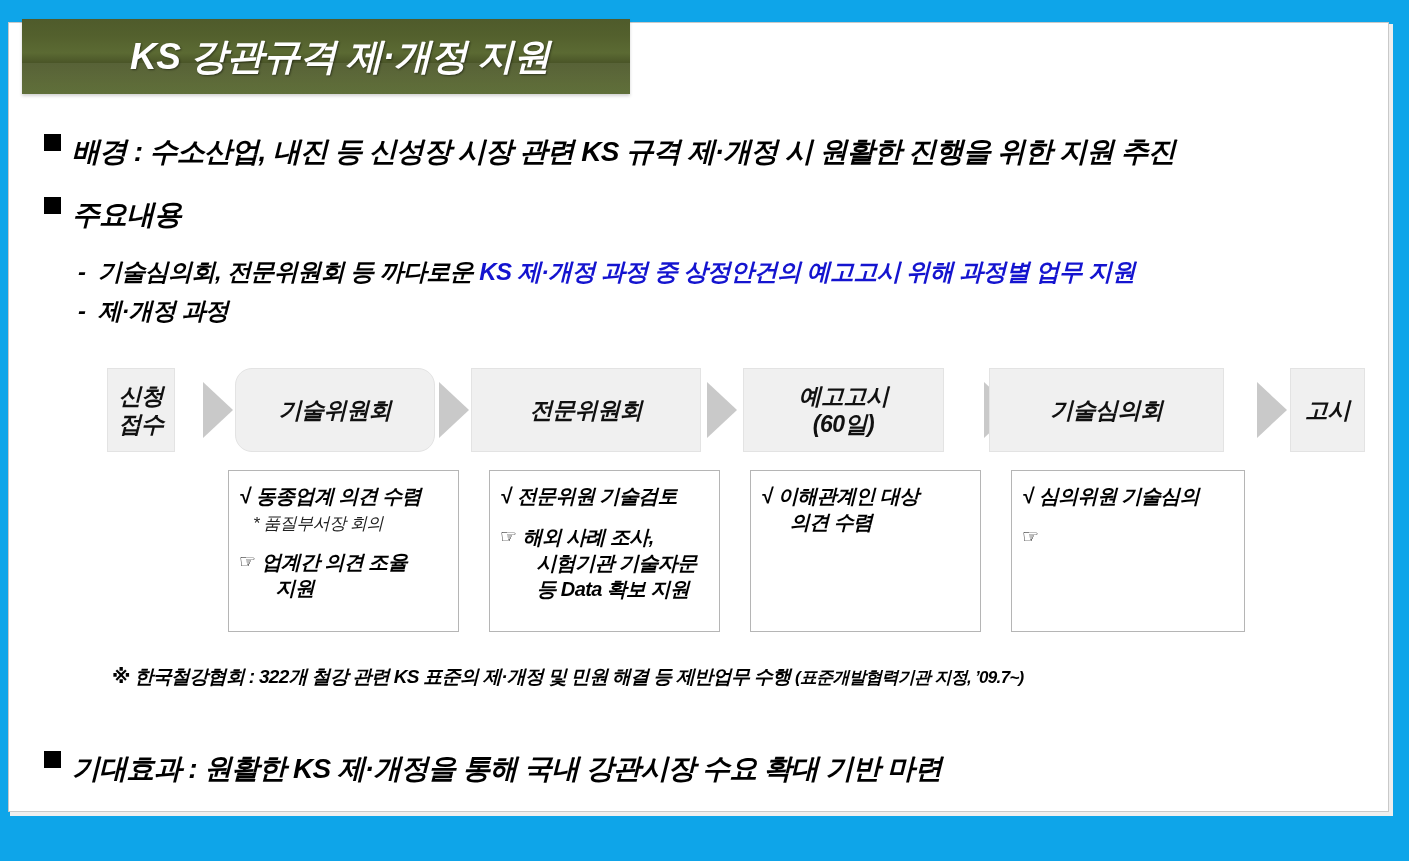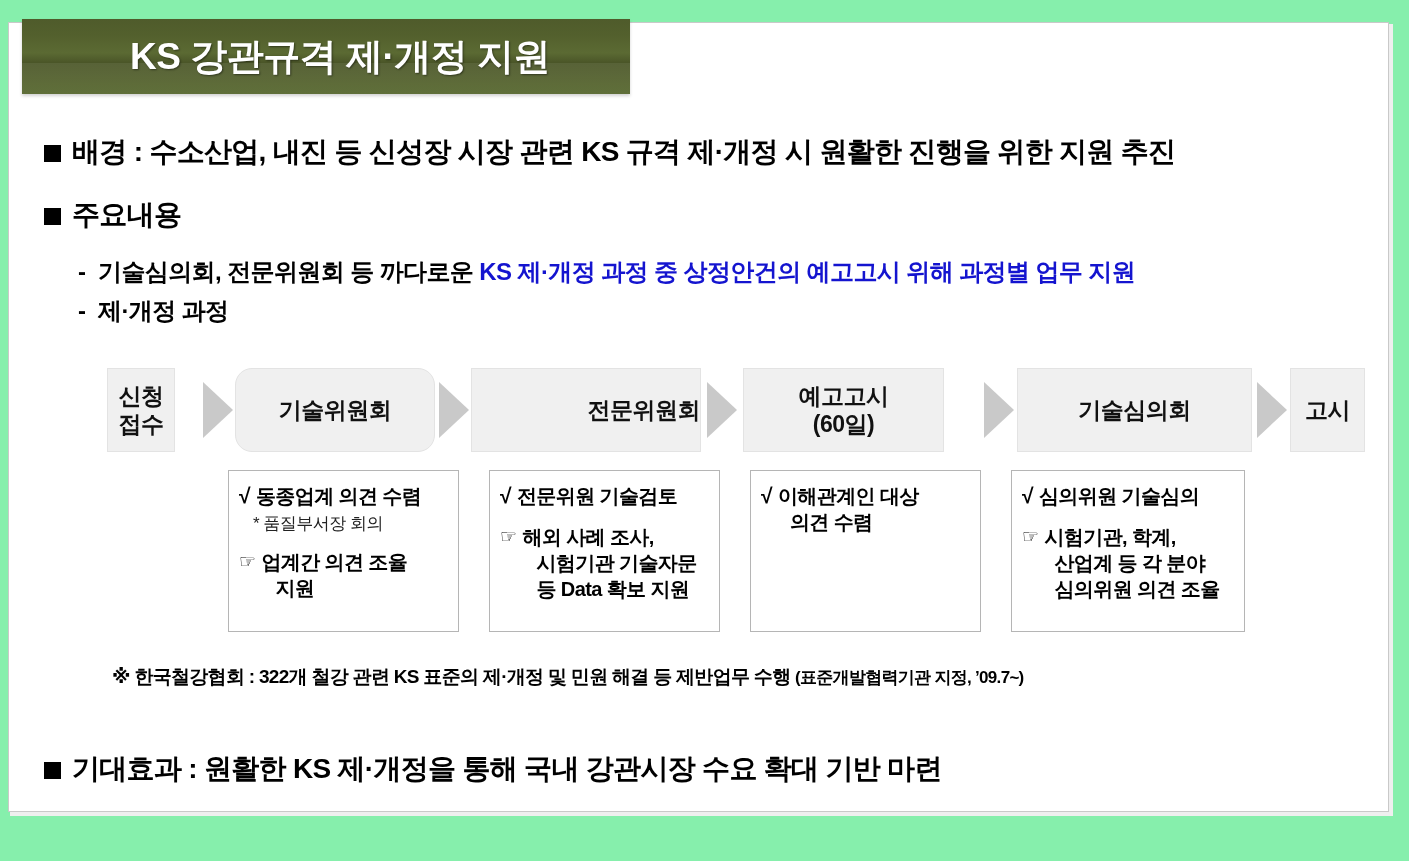--- a/index.html
+++ b/index.html
@@ -7,22 +7,23 @@
     padding: 0;
     background: #ffffff;
   }
   body {
     font-family: "Liberation Sans", "DejaVu Sans", sans-serif;
   }
   #slide {
     position: relative;
     width: 1409px;
     height: 861px;
-    background: #86efac;
+    background: #0ea5e9;
     overflow: hidden;
+    font-style: italic;
   }
   
   .slide-frame {
     position: absolute;
     left: 8px;
     top: 22px;
     width: 1381px;
     height: 790px;
     border: 1px solid #c9c9c9;
     background: #ffffff;
@@ -79,21 +80,21 @@
     text-shadow: 1px 1px 2px rgba(0,0,0,0.45);
     padding-left: 28px;
     box-sizing: border-box;
     z-index: 2;
   }
 
   
   .sect {
     position: absolute;
     display: flex;
-    align-items: center;
+    align-items: flex-start;
     white-space: nowrap;
   }
   .sq {
     display: inline-block;
     width: 17px;
     height: 17px;
     background: #000000;
     margin-right: 11px;
     flex: none;
     position: relative;
@@ -251,39 +252,39 @@
 
     <div class="flow-box" style="left:128px; width:200px;border-radius:17px;">
       <span>기술위원회</span>
     </div>
     <div class="flow-arrow" style="left:332px;">
       <svg width="30" height="56" viewBox="0 0 30 56">
           <polygon points="0,0 30,28 0,56" fill="#c9c9c9"></polygon>
         </svg>
     </div>
 
-    <div class="flow-box" style="left:364px; width:230px;justify-content:flex-end;">
+    <div class="flow-box" style="left:364px; width:230px;">
       <span>전문위원회</span>
     </div>
     <div class="flow-arrow" style="left:600px;">
       <svg width="30" height="56" viewBox="0 0 30 56">
           <polygon points="0,0 30,28 0,56" fill="#c9c9c9"></polygon>
         </svg>
     </div>
 
     <div class="flow-box" style="left:636px; width:201px;">
       <span><span>예고고시</span><br><span>(60일)</span></span>
     </div>
     <div class="flow-arrow" style="left:877px;">
       <svg width="30" height="56" viewBox="0 0 30 56">
           <polygon points="0,0 30,28 0,56" fill="#c9c9c9"></polygon>
         </svg>
     </div>
 
-    <div class="flow-box" style="left:910px; width:235px;">
+    <div class="flow-box" style="left:882px; width:235px;">
       <span>기술심의회</span>
     </div>
     <div class="flow-arrow" style="left:1150px;">
       <svg width="30" height="56" viewBox="0 0 30 56">
           <polygon points="0,0 30,28 0,56" fill="#c9c9c9"></polygon>
         </svg>
     </div>
 
     <div class="flow-box" style="left:1183px; width:75px;">
       <span>고시</span>
@@ -323,21 +324,20 @@
   </div>
 
   <div class="detail-box" style="left:1011px; width:234px;">
     <div class="d-row">
       <span class="d-mark check">√</span>
       <span class="d-body">심의위원 기술심의</span>
     </div>
     <div class="d-gap"></div>
     <div class="d-row">
       <span class="d-mark hand">☞</span>
-      <span class="d-body"><span>시험기관, 학계,</span><br><span style="display:inline-block;margin-left:10px;">산업계 등 각 분야</span><br><span style="display:inline-block;margin-left:10px;">심의위원 의견 조율</span></span>
     </div>
   </div>
 
   <div class="footnote">
     <span>※</span>
     <span>한국철강협회 : 322개 철강 관련 KS 표준의 제·개정 및 민원 해결 등 제반업무 수행</span>
     <span class="paren">(표준개발협력기관 지정, ’09.7~)</span>
   </div>
 
   <div class="sect" style="left:44px; top:750px;">

